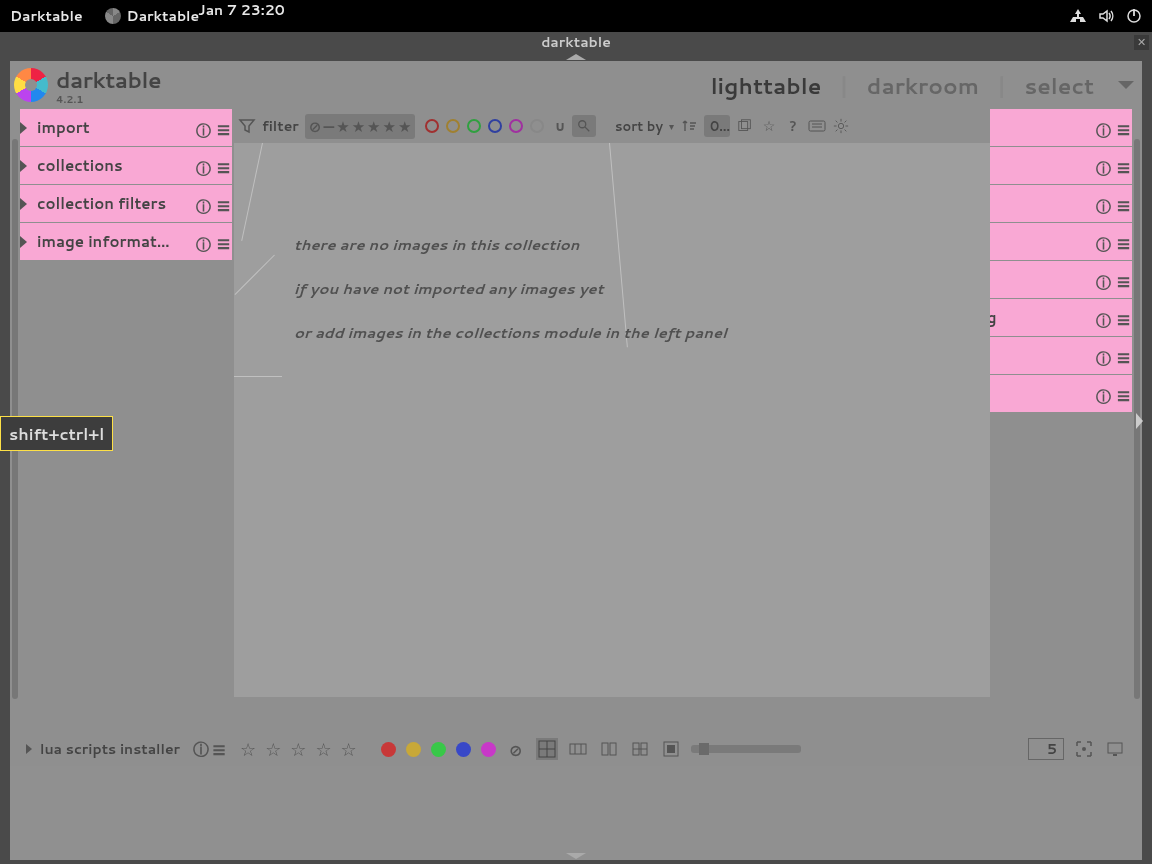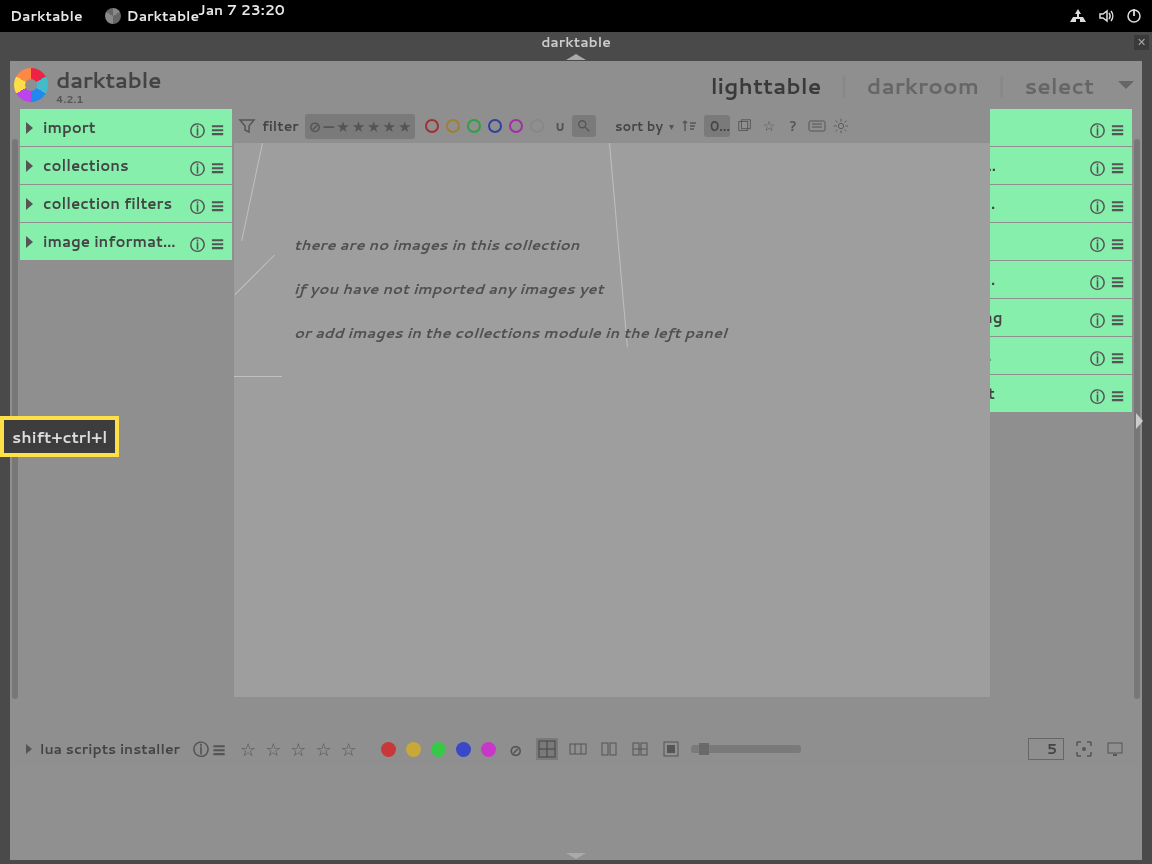--- a/index.html
+++ b/index.html
@@ -150,24 +150,24 @@
 
   .panel {
     position: absolute; top: 0;
     width: 212px;
   }
   .panel.left { left: 10px; }
   .panel.right { right: 10px; }
 
   .module {
     height: 37px;
-    background: #86efac;
+    background: #f9a8d4;
     margin-bottom: 1px;
     display: flex; align-items: center;
-    padding: 0 6px;
+    padding: 0 0;
     font-size: 15px;
     color: #444;
   }
   .module .tri-r {
     width: 0; height: 0;
     border-top: 6px solid transparent;
     border-bottom: 6px solid transparent;
     border-left: 7px solid #555;
     margin-right: 10px;
   }
@@ -296,21 +296,21 @@
     background: #909090;
   }
 
   .tooltip {
     position: absolute;
     left: 0px; top: 384px;
     background: #3d3d3d;
     color: #ddd;
     font-size: 16px;
     padding: 5px 8px;
-    border: 4px solid #fde047;
+    border: 1px solid #fde047;
     font-weight: bold;
     z-index: 100;
   }
 
   svg.ico-16 { width: 16px; height: 16px; }
 </style>
 </head>
 <body>
 
 <div class="gnome-bar">

